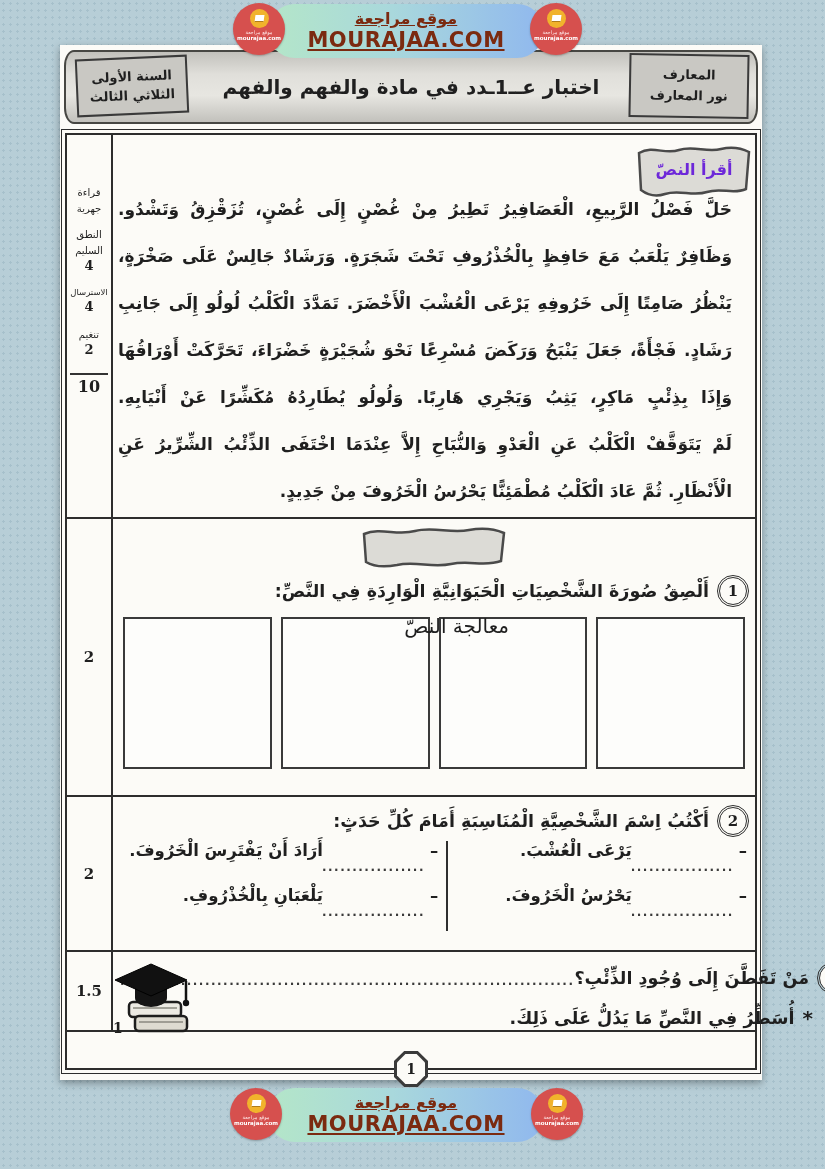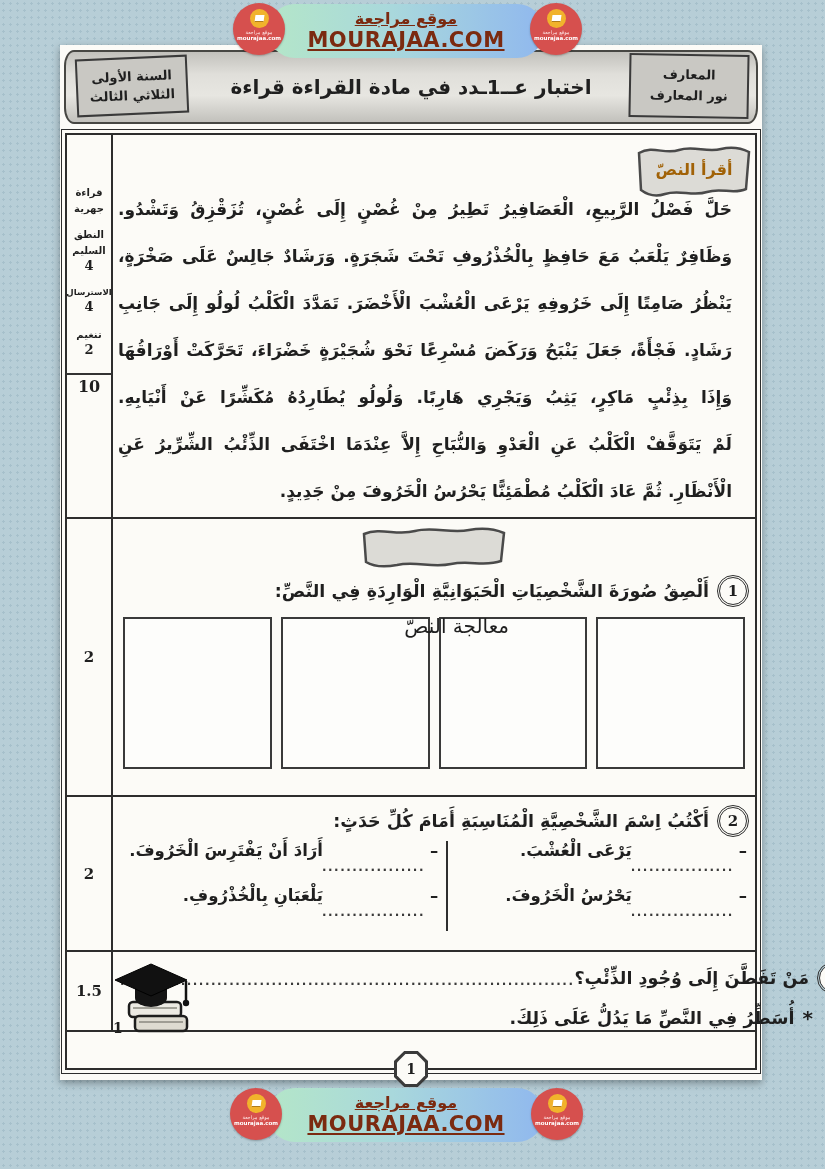--- a/index.html
+++ b/index.html
@@ -67,31 +67,31 @@
   .r1{height:382px;} .r2{height:276px;} .r3{height:153px;}
   .score-cell{
     width:44px;flex:0 0 44px;border-right:2px solid #2d2d2d;
     display:flex;flex-direction:column;align-items:center;
   }
   .score-center{justify-content:center;}
   .pts{font-family:"DejaVu Serif",serif;font-size:15px;font-weight:bold;}
   .content{flex:1;position:relative;direction:rtl;padding:0 8px;}
   
   .grade-block{padding-top:50px;text-align:center;direction:rtl;}
-  .g-lbl{font-size:10px;font-weight:bold;line-height:1.55;}
+  .g-lbl{font-size:10px;font-weight:normal;line-height:1.55;}
   .g-lbl.sm{font-size:8.5px;}
   .g-group{margin-top:11px;}
   .g-pts{font-family:"DejaVu Serif",serif;font-size:13px;font-weight:bold;line-height:1.3;}
   .g-total{border-top:2px solid #333;margin-top:14px;padding:2px 5px 0;
     font-family:"DejaVu Serif",serif;font-size:16px;font-weight:bold;}
   
   .flag{position:absolute;}
   .flag .flag-label{
     position:absolute;inset:0;display:flex;align-items:center;justify-content:center;
-    font-size:16px;font-weight:bold;direction:rtl;padding-bottom:4px;color:#a16207;
+    font-size:16px;font-weight:bold;direction:rtl;padding-bottom:4px;color:#6d28d9;
   }
   .flag2-wrap{display:flex;justify-content:center;margin-top:6px;}
   .flag2{position:relative;width:150px;height:44px;}
   .flag2 .flag-label{font-size:20px;margin-top:41px;}
   
   .reading-text{position:absolute;top:54px;right:23px;left:5px;}
   .r-line{
     height:47px;font-size:17px;font-weight:bold;direction:rtl;
     text-align:justify;text-align-last:justify;line-height:40px;
   }
@@ -161,21 +161,21 @@
   </div>
 </div>
 
 <div class="page">
 
   <div class="head-band">
     <div class="class-box">
       <span>السنة الأولى</span>
       <span>الثلاثي الثالث</span>
     </div>
-    <div class="exam-title">اختبار عــ1ـدد في مادة القراءة قراءة</div>
+    <div class="exam-title">اختبار عــ1ـدد في مادة والفهم والفهم</div>
     <div class="school-box">
       <span>المعارف</span>
       <span>نور المعارف</span>
     </div>
   </div>
 
   <div class="main-box">
 
     <div class="row r1">
       <div class="score-cell">

